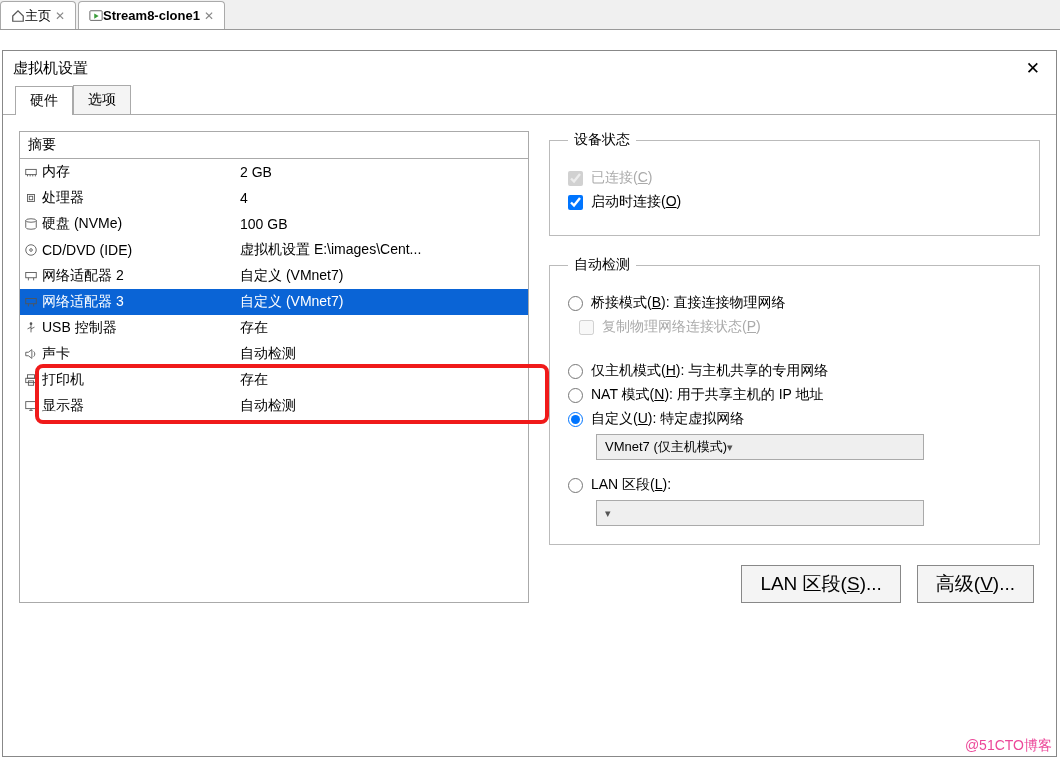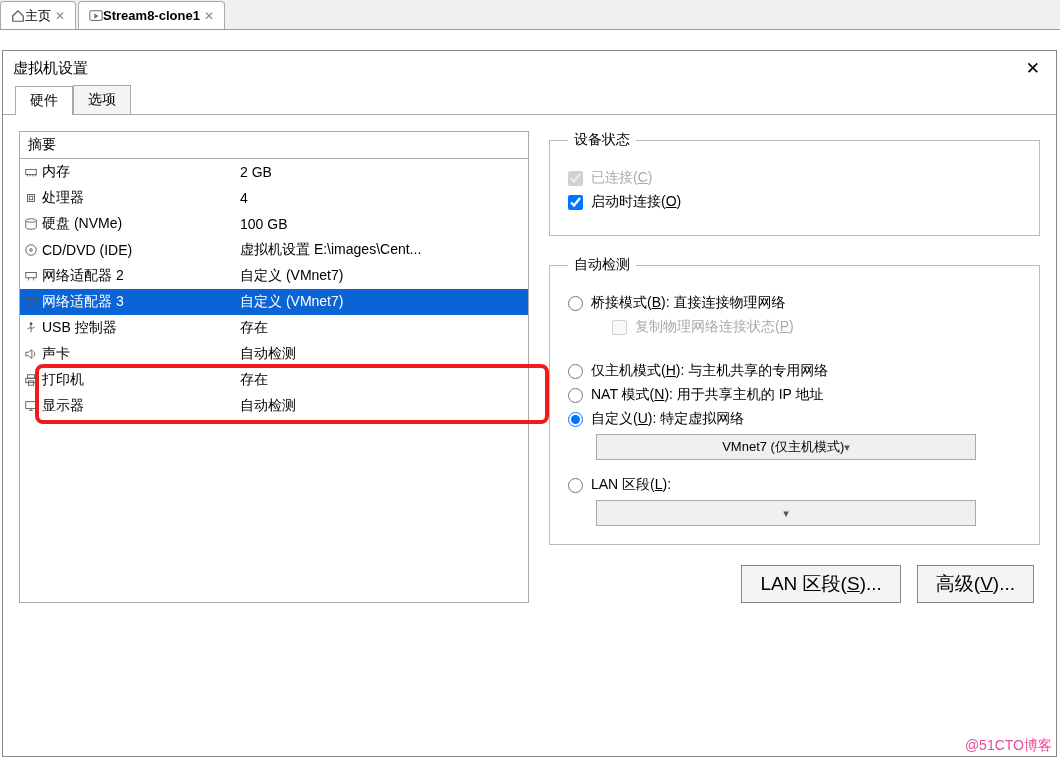--- a/index.html
+++ b/index.html
@@ -140,31 +140,31 @@
   display: flex;
   align-items: center;
   gap: 8px;
   font-size: 14px;
   margin: 6px 0;
 }
 .check-row input[type=checkbox], .radio-row input[type=radio] {
   width: 15px; height: 15px;
 }
 .disabled-text { color: #aaa; }
-.sub-indent { margin-left: 44px; }
+.sub-indent { margin-left: 11px; }
 .u { text-decoration: underline; }
 
 .combo {
-  width: 380px;
+  width: 328px;
   height: 26px;
   border: 1px solid #aaa;
   background: #efefef;
   display: flex;
   align-items: center;
-  justify-content: center;
+  justify-content: flex-start;
   padding: 0 8px;
   margin-left: 28px;
   margin-top: 6px;
   font-size: 13px;
 }
 .combo .chev { font-size: 11px; color:#555; }
 .combo.disabled { color:#aaa; }
 
 .button-row {
   display: flex;

